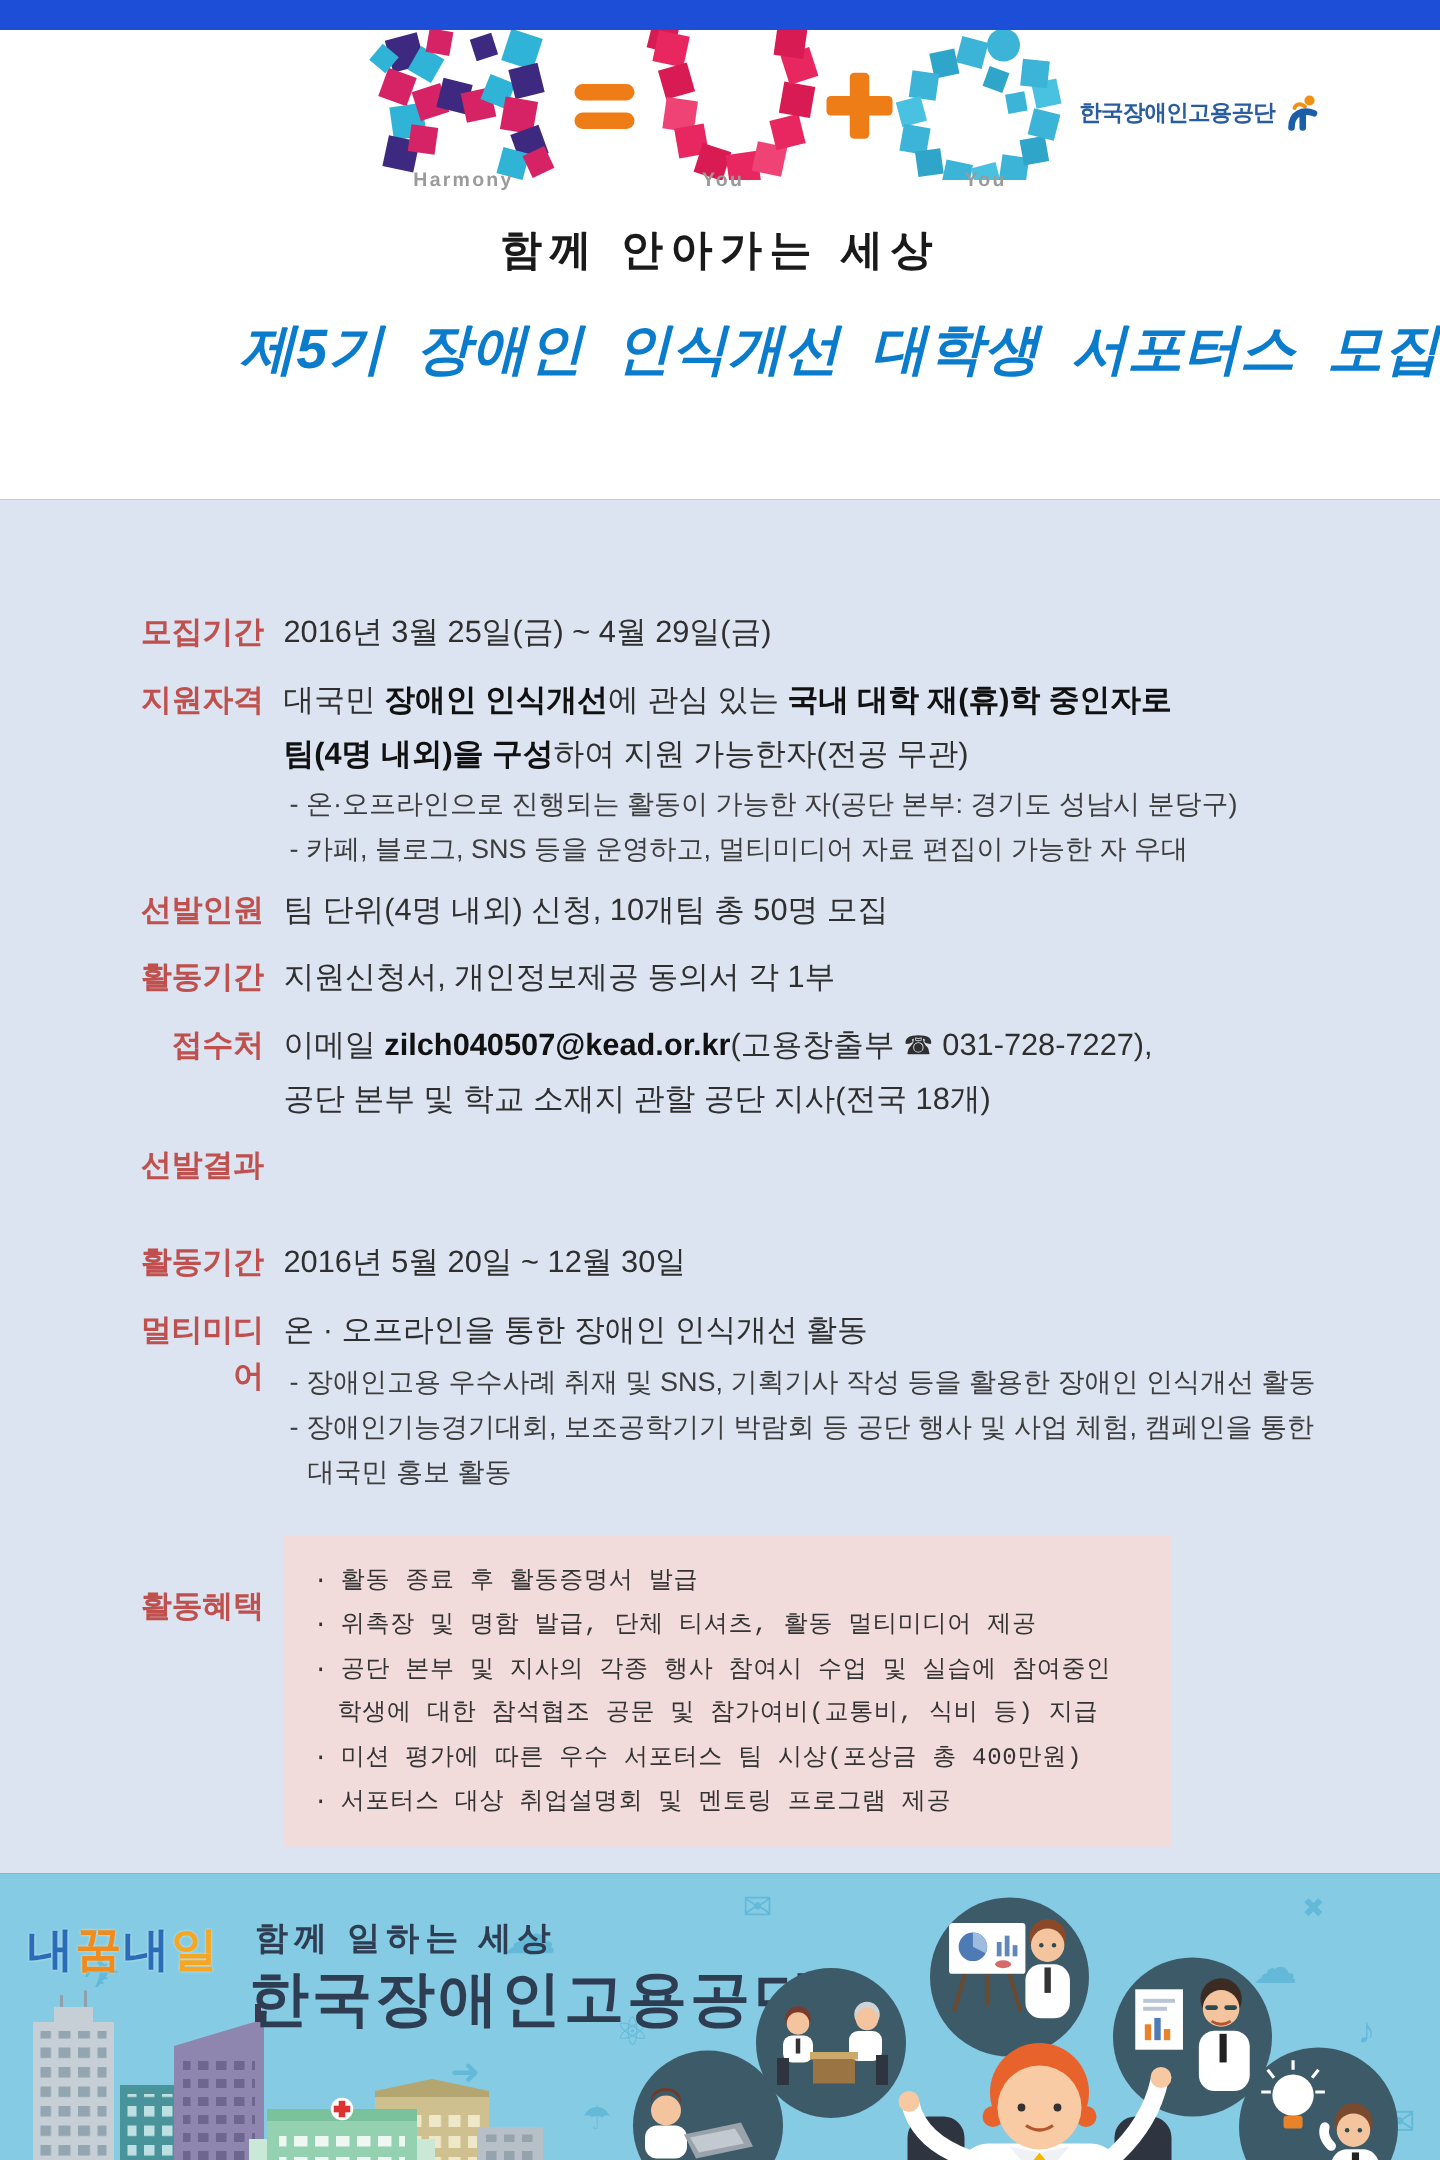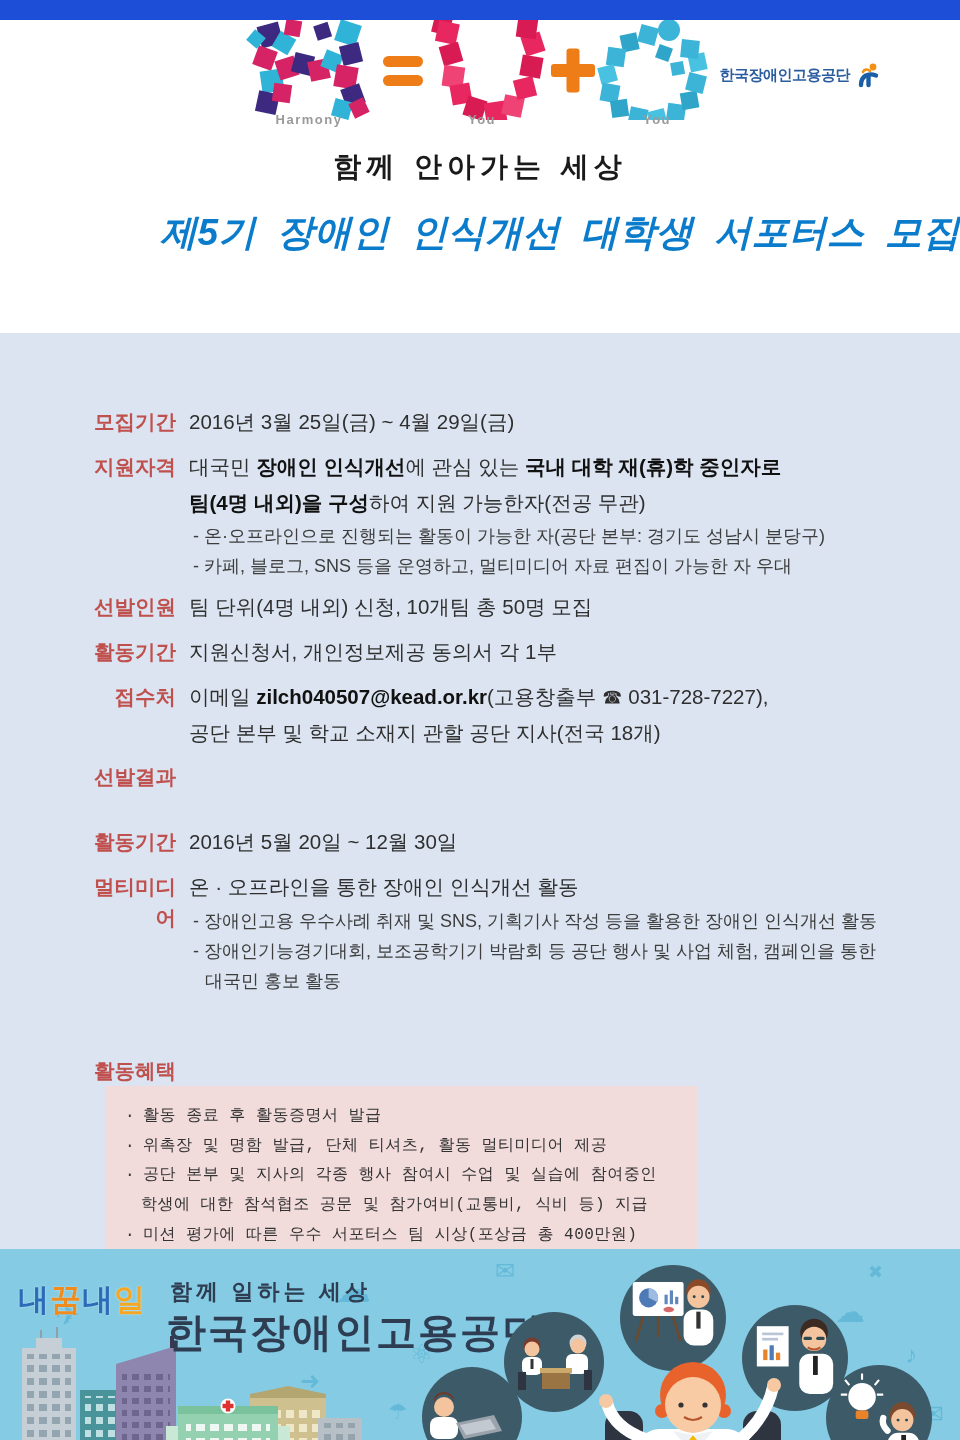--- a/index.html
+++ b/index.html
@@ -26,21 +26,21 @@
   .row { display:flex; align-items:flex-start; margin-bottom:9px; }
   .row.gap { margin-top:34px; }
   .lbl { flex:none; width:84px; text-align:right; font-size:20.5px; font-weight:bold;
     color:#c0504d; line-height:1.5; }
   .val { margin-left:13px; font-size:20.5px; color:#2f2f2f; line-height:1.5; }
   .ln { margin-bottom:5px; }
   .ln .b { font-weight:bold; color:#111; }
   .ln.sub { font-size:18px; color:#3d3d3d; padding-left:4px; margin:3px 0; }
   .ln.sub.ind { padding-left:16px; }
   
-  .benefit-row { display:flex; align-items:flex-start; margin-top:26px;flex-direction:column; }
+  .benefit-row { display:flex; align-items:flex-start; margin-top:26px; }
   .benefit-label { padding-top:32px; }
   .benefit-box { margin-left:13px; width:552px; background:#f2dcdb; padding:16px 20px 14px; }
   .benefit-box ul { list-style:none; margin:0; padding:0; }
   .benefit-box li { font-family:Liberation Mono, monospace; font-size:16px; color:#333;
     letter-spacing:0.5px; line-height:1.85; padding-left:16px; text-indent:-16px; }
   .benefit-box li .dot { margin-right:8px; }
   
   .contact { display:flex; align-items:flex-start; margin-top:40px; }
   .contact .val .ln { margin-bottom:8px; }
   .email-link { color:#1b1be0; font-weight:bold; text-decoration:underline; cursor:pointer; }

